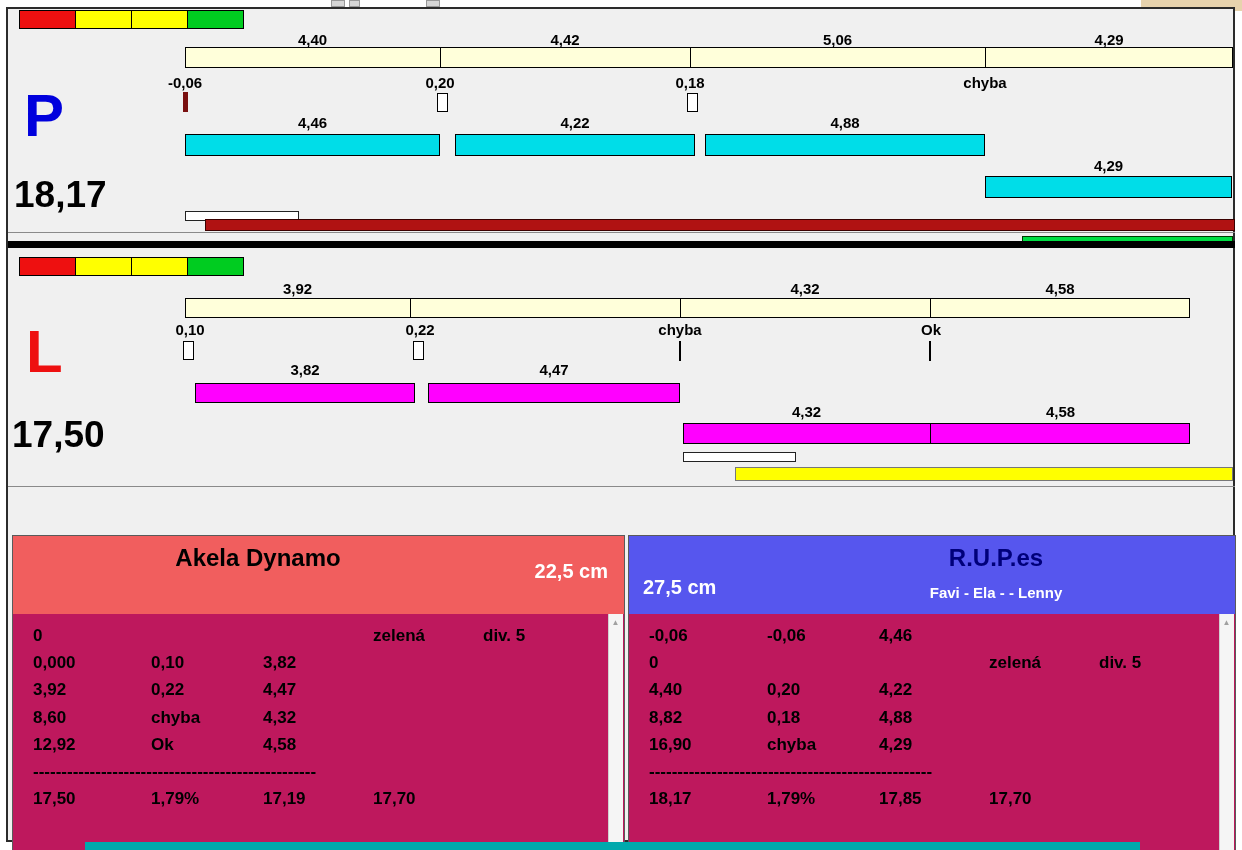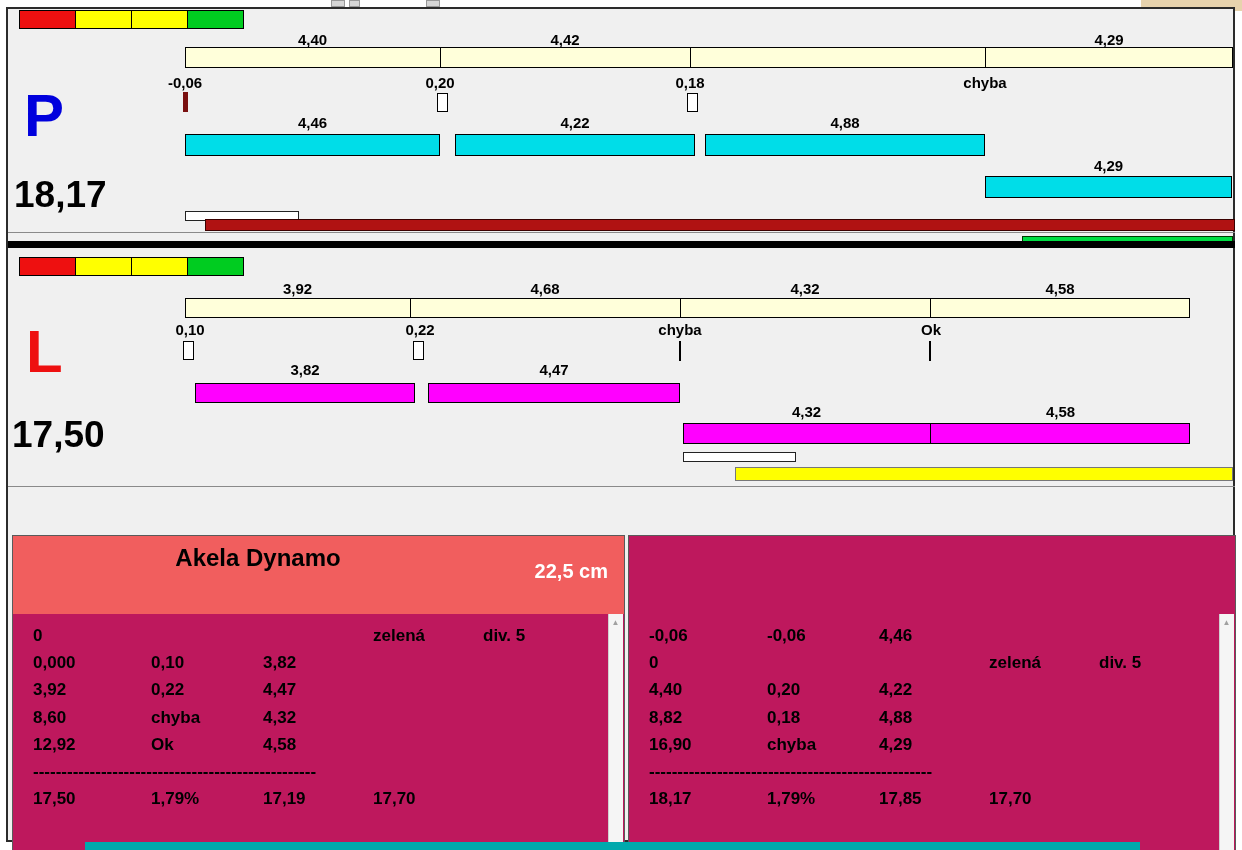--- a/index.html
+++ b/index.html
@@ -52,20 +52,21 @@
 
   <div class="lights" style="left:20px;top:10px;">
     <div class="seg red"></div>
     <div class="seg yel"></div>
     <div class="seg yel"></div>
     <div class="seg grn"></div>
   </div>
 
   <span class="blabel" style="left:185px;top:31px;width:255px;">4,40</span>
   <span class="blabel" style="left:440px;top:31px;width:250px;">4,42</span>
+  <span class="blabel" style="left:690px;top:31px;width:295px;">5,06</span>
   <span class="blabel" style="left:985px;top:31px;width:248px;">4,29</span>
 
   <div class="creambar" style="left:185px;top:47px;width:1048px;height:21px;">
     <div class="cseg" style="width:255px;"></div>
     <div class="cseg" style="width:250px;"></div>
     <div class="cseg" style="width:295px;"></div>
     <div class="cseg" style="flex:1;"></div>
   </div>
 
   <span class="blabel" style="left:135px;top:74px;width:100px;">-0,06</span>
@@ -98,21 +99,20 @@
   <div class="abs" style="left:8px;top:241px;width:1227px;height:7px;background:#000;"></div>
 
   <div class="lights" style="left:20px;top:257px;">
     <div class="seg red"></div>
     <div class="seg yel"></div>
     <div class="seg yel"></div>
     <div class="seg grn"></div>
   </div>
 
   <span class="blabel" style="left:185px;top:280px;width:225px;">3,92</span>
-  <span class="blabel" style="left:410px;top:280px;width:270px;">4,68</span>
   <span class="blabel" style="left:680px;top:280px;width:250px;">4,32</span>
   <span class="blabel" style="left:930px;top:280px;width:260px;">4,58</span>
 
   <div class="creambar" style="left:185px;top:298px;width:1005px;height:20px;">
     <div class="cseg" style="width:225px;"></div>
     <div class="cseg" style="width:270px;"></div>
     <div class="cseg" style="width:250px;"></div>
     <div class="cseg" style="flex:1;"></div>
   </div>
 
@@ -186,20 +186,25 @@
       <span class="cell c3">17,70</span>
     </div>
 
     <div class="sbar" style="right:1px;top:78px;height:267px;">
       <div class="sarrow" style="top:2px;">▲</div>
       <div class="sarrow" style="bottom:2px;">▼</div>
     </div>
   </div>
 
   <div class="panel" style="left:628px;top:492px;width:608px;height:347px;">
+    <div class="phead" style="background:#5656ee;">
+      <div class="pteam" style="left:140px;top:8px;width:454px;color:#00007a;">R.U.P.es</div>
+      <div class="pmembers" style="left:140px;top:48px;width:454px;">Favi - Ela -  - Lenny</div>
+      <div class="pheight" style="left:14px;top:40px;">27,5 cm</div>
+    </div>
 
     <div class="prow" style="top:90px;">
       <span class="cell c0">-0,06</span>
       <span class="cell c1">-0,06</span>
       <span class="cell c2">4,46</span>
     </div>
     <div class="prow" style="top:117px;">
       <span class="cell c0">0</span>
       <span class="cell c3">zelená</span>
       <span class="cell c4">div. 5</span>

